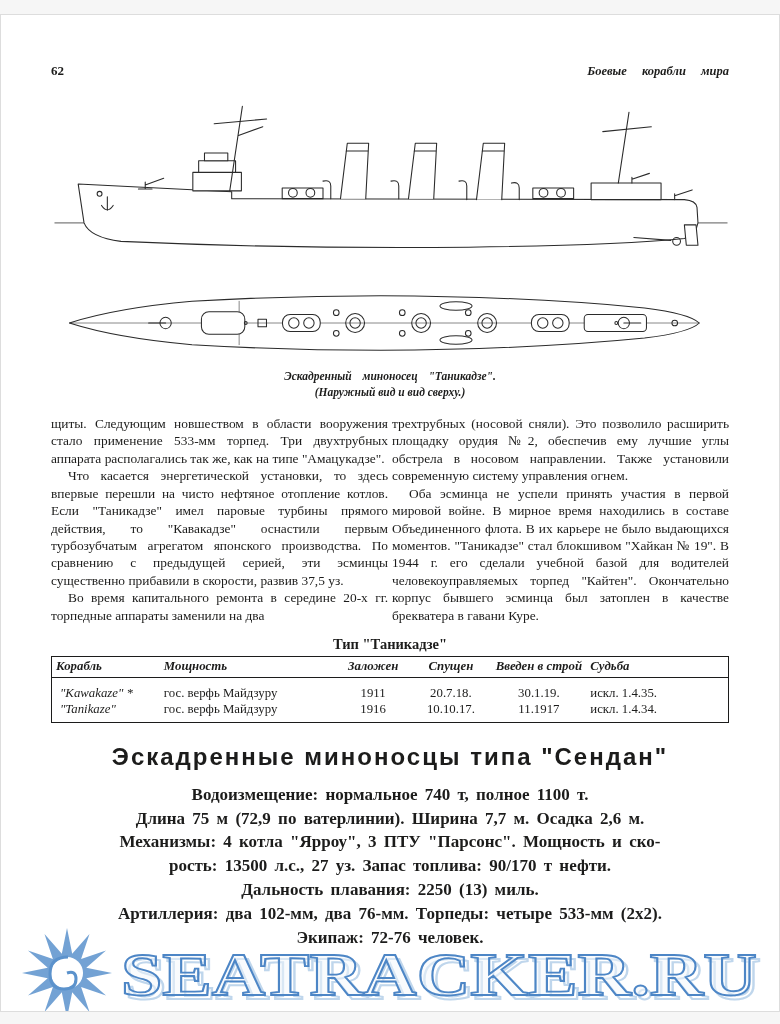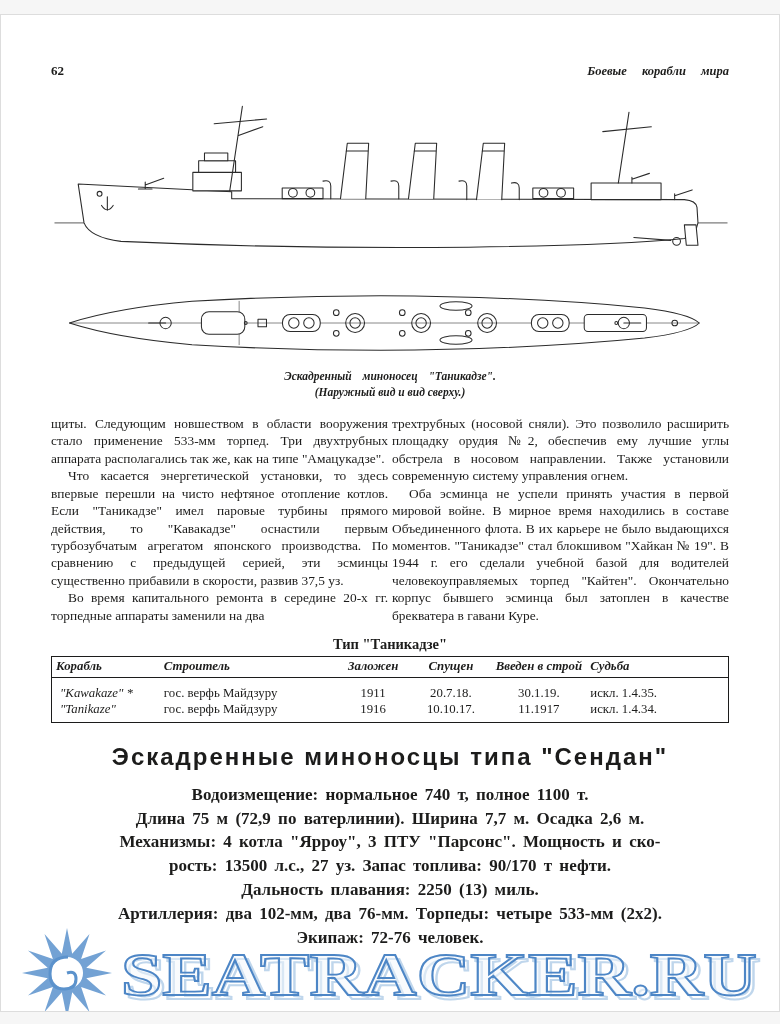--- a/index.html
+++ b/index.html
@@ -186,21 +186,21 @@
             <col class="c1">
             <col class="c2">
             <col class="c3">
             <col class="c4">
             <col class="c5">
             <col class="c6">
           </colgroup>
         <thead>
           <tr>
             <th>Корабль</th>
-            <th>Строитель</th>
+            <th>Мощность</th>
             <th>Заложен</th>
             <th>Спущен</th>
             <th>Введен в строй</th>
             <th>Судьба</th>
           </tr>
         </thead>
         <tbody>
           <tr>
             <td>"Kawakaze" *</td>
             <td>гос. верфь Майдзуру</td>

